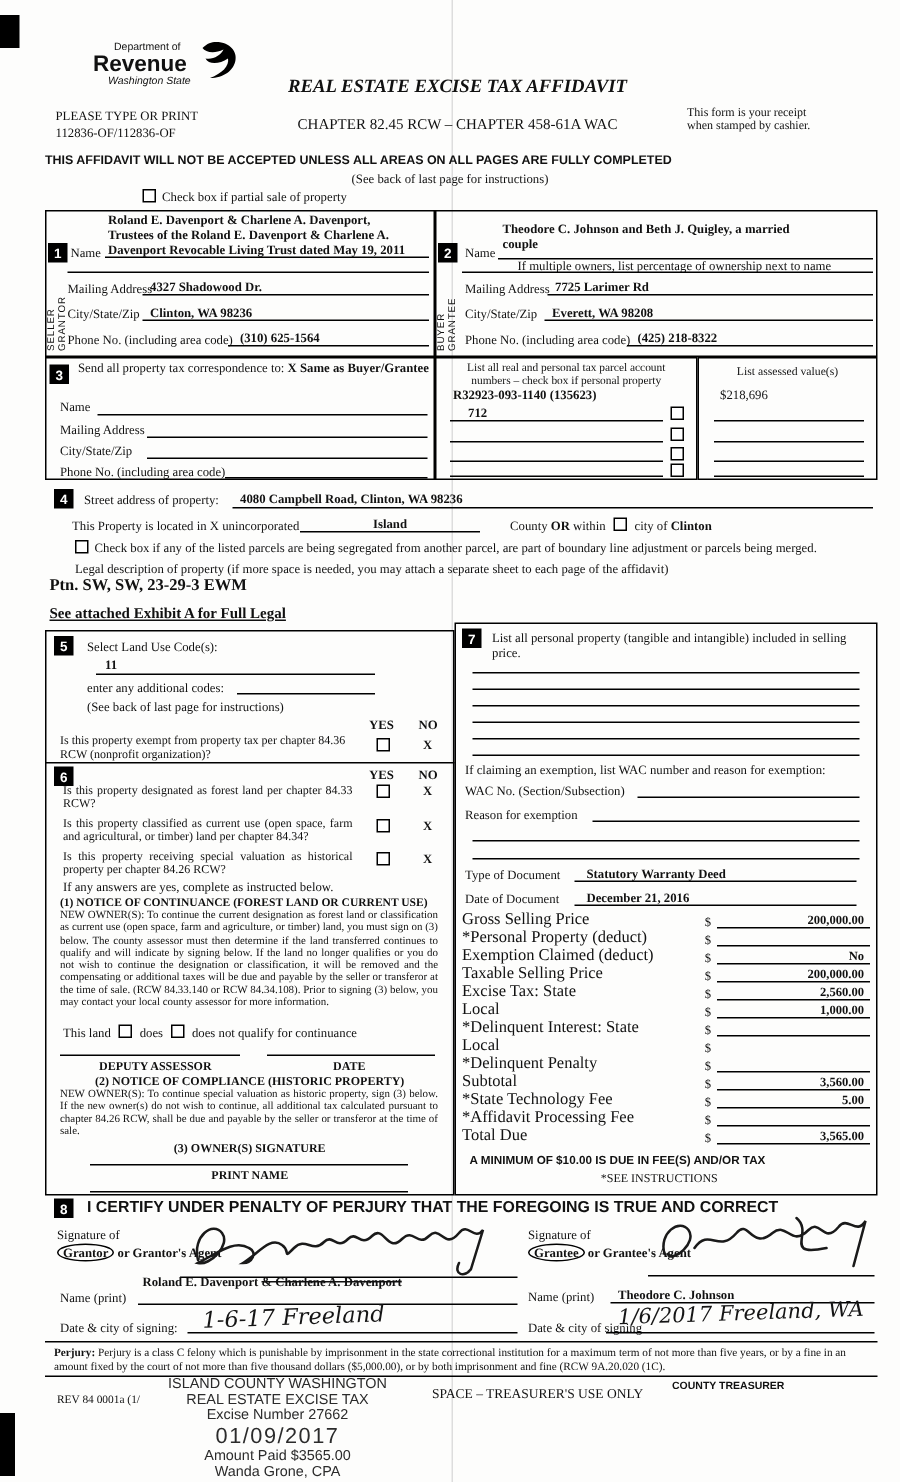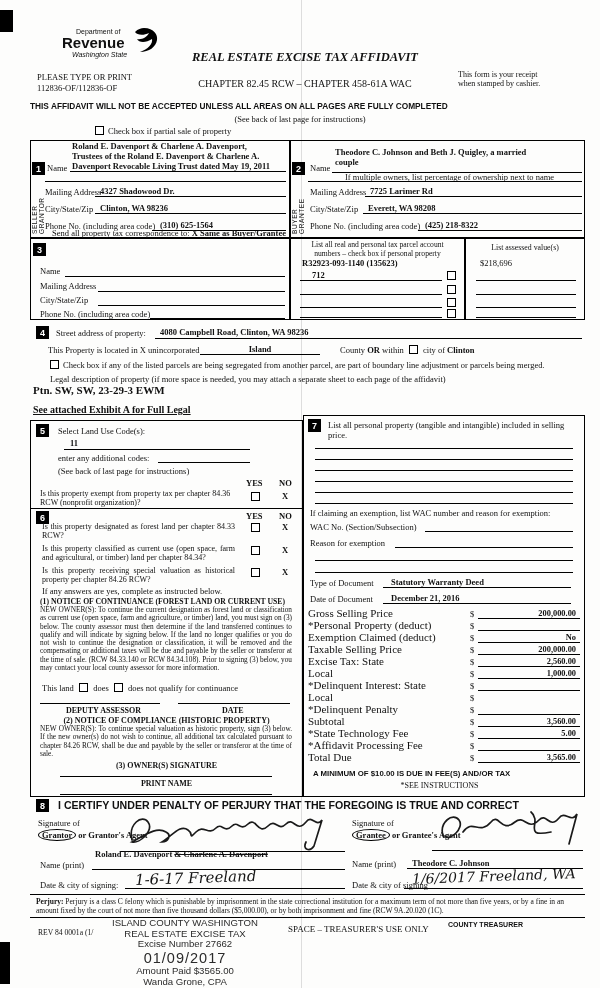--- a/index.html
+++ b/index.html
@@ -119,21 +119,21 @@
 <div class="line" style="left:365px;top:196px;width:217px;"></div>
 <div class="abs" style="left:310px;top:204px;">City/State/Zip</div>
 <div class="abs b" style="left:368px;top:203px;">Everett, WA 98208</div>
 <div class="line" style="left:363px;top:213px;width:219px;"></div>
 <div class="abs" style="left:310px;top:221px;">Phone No. (including area code)</div>
 <div class="abs b" style="left:425px;top:220px;">(425) 218-8322</div>
 <div class="line" style="left:418px;top:230px;width:164px;"></div>
 
 <div class="box" style="left:30px;top:238px;width:260px;height:82px;"></div>
 <div class="nb" style="left:33px;top:243px;">3</div>
-<div class="abs" style="left:52px;top:228px;width:234px;">
+<div class="abs" style="left:52px;top:240px;width:234px;">
   <span>Send all property tax correspondence to:</span>
   <span class="b">X Same as Buyer/Grantee</span>
 </div>
 <div class="abs" style="left:40px;top:266px;">Name</div>
 <div class="line" style="left:65px;top:276px;width:220px;"></div>
 <div class="abs" style="left:40px;top:281px;">Mailing Address</div>
 <div class="line" style="left:98px;top:291px;width:187px;"></div>
 <div class="abs" style="left:40px;top:295px;">City/State/Zip</div>
 <div class="line" style="left:98px;top:305px;width:187px;"></div>
 <div class="abs" style="left:40px;top:309px;">Phone No. (including area code)</div>

